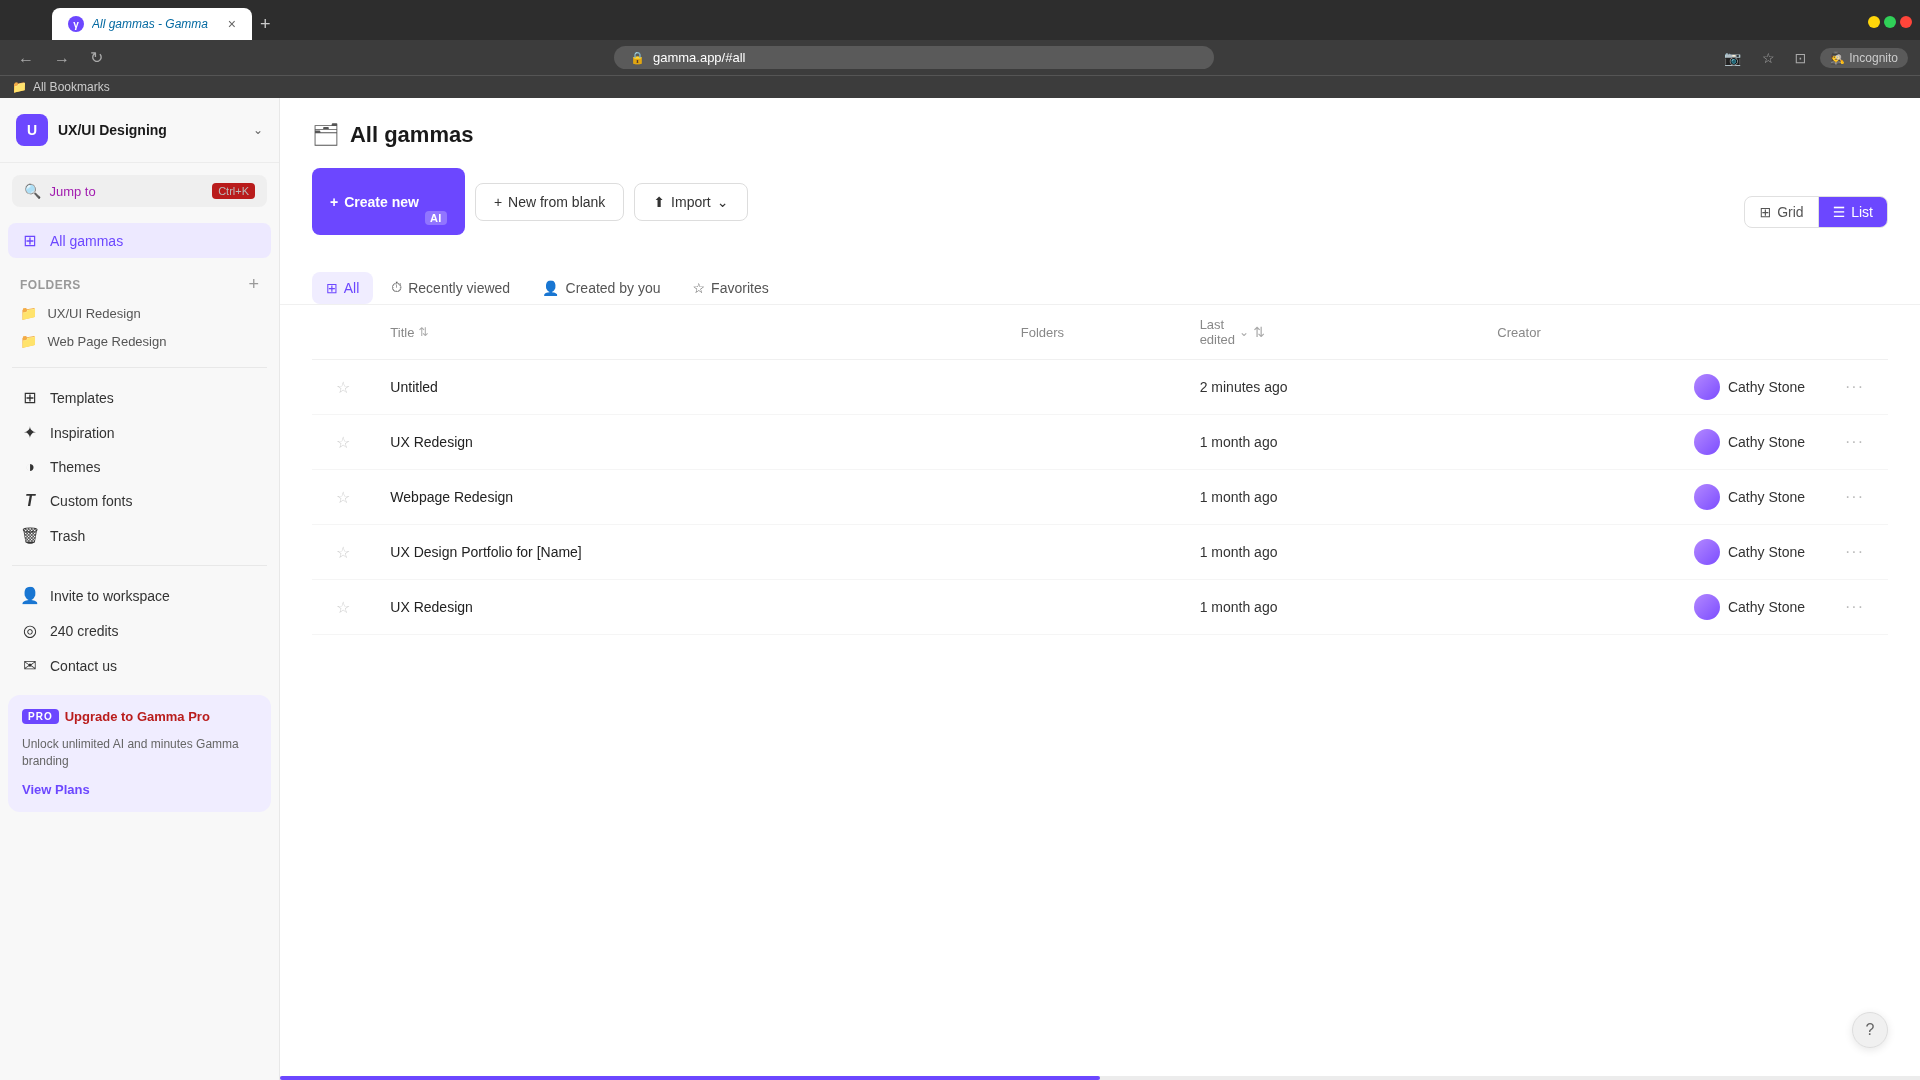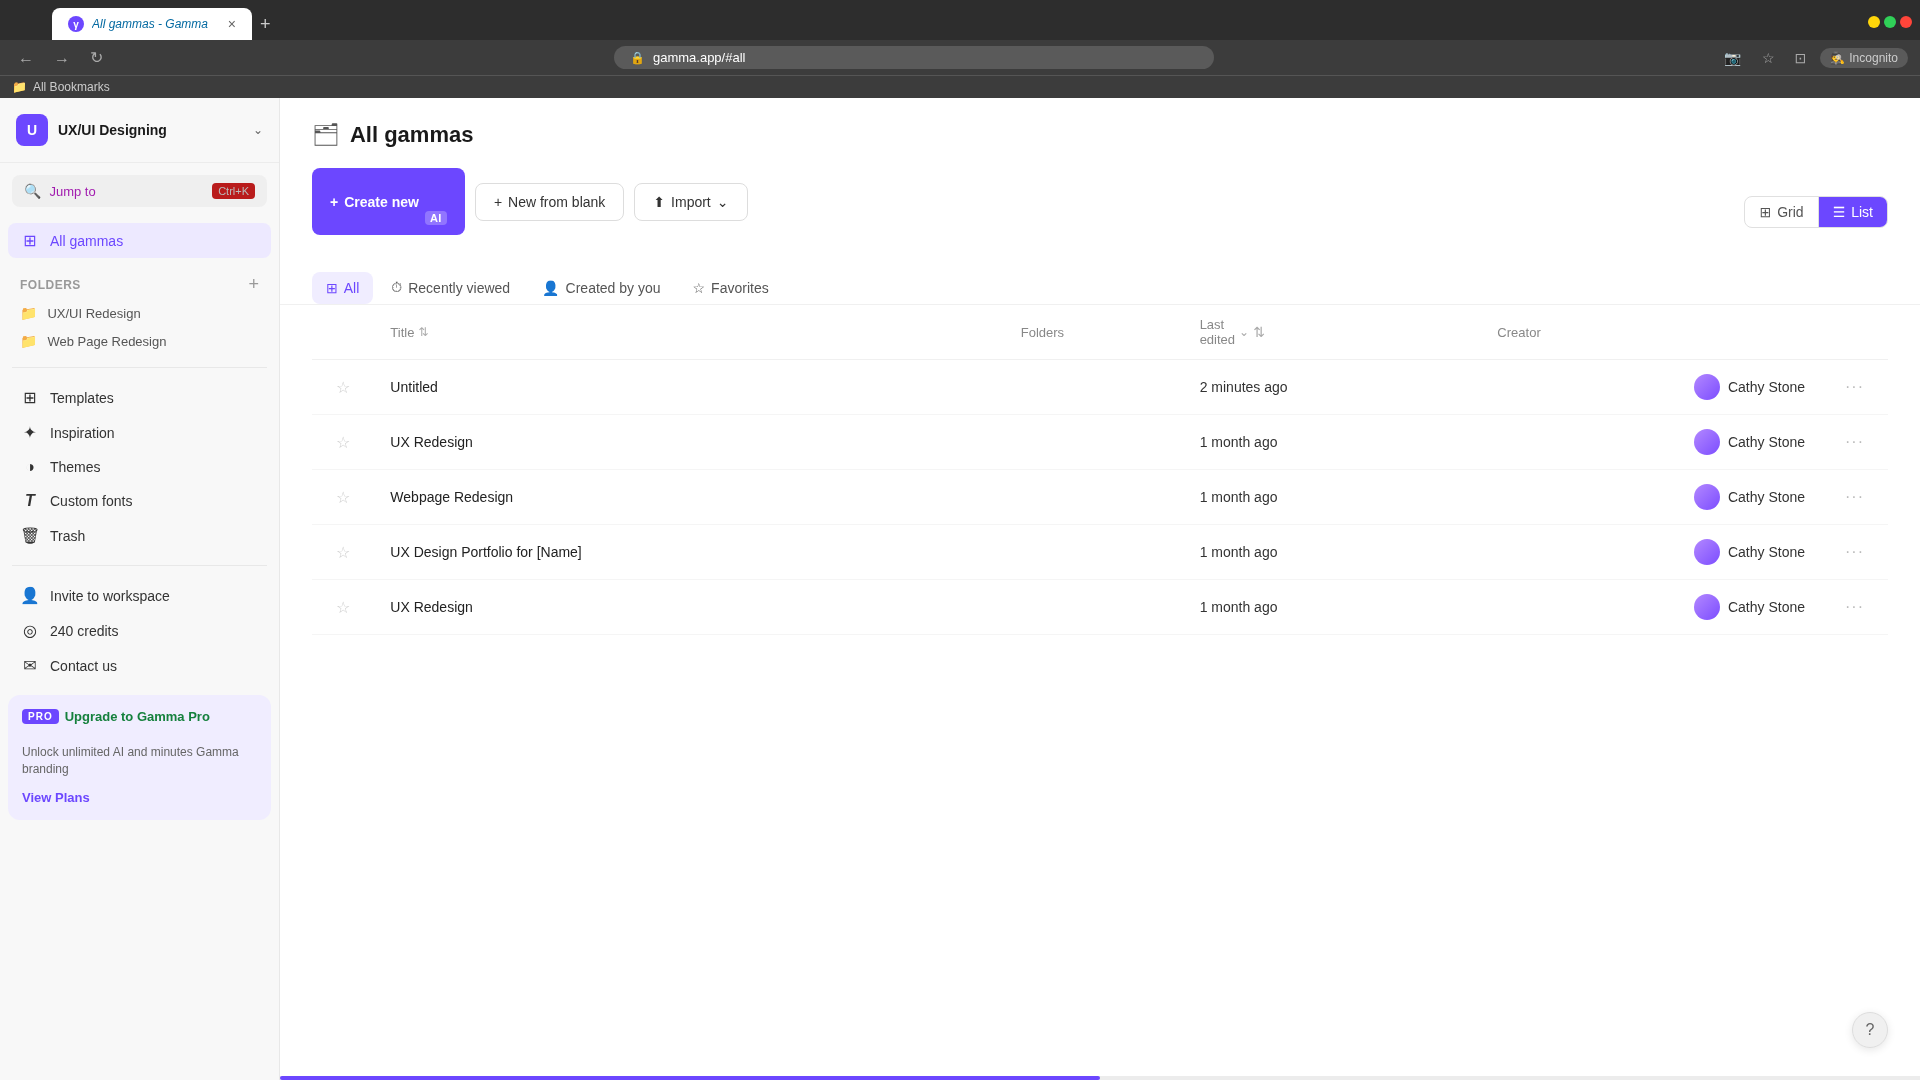--- a/index.html
+++ b/index.html
@@ -54,23 +54,23 @@
     .sidebar-section { padding: 8px 8px 4px; }
     .section-header { display: flex; align-items: center; justify-content: space-between; padding: 4px 12px 4px; }
     .section-title { font-size: 12px; color: #999; font-weight: 600; text-transform: uppercase; letter-spacing: 0.5px; }
     .section-add { background: none; border: none; color: #999; font-size: 18px; cursor: pointer; }
 
     .folder-item { display: flex; align-items: center; gap: 10px; padding: 6px 12px; border-radius: 8px; cursor: pointer; font-size: 13px; color: #555; }
     .folder-icon { font-size: 14px; color: #888; }
 
     .sidebar-divider { height: 1px; background: #e8e8e8; margin: 8px 12px; }
     .upgrade-box { background: #f0edff; border-radius: 12px; padding: 14px; margin: 8px; }
-    .upgrade-badge { display: flex; align-items: center; gap: 6px; margin-bottom: 20px; }
+    .upgrade-badge { display: flex; align-items: center; gap: 6px; margin-bottom: 12px; }
     .pro-badge { background: #6c47ff; color: white; font-size: 10px; font-weight: 700; padding: 2px 6px; border-radius: 4px; letter-spacing: 1px; }
-    .upgrade-title { font-size: 13px; font-weight: 600; color: #15803d; }
+    .upgrade-title { font-size: 13px; font-weight: 600; color: #b91c1c; }
     .upgrade-desc { font-size: 12px; color: #666; margin-bottom: 10px; line-height: 1.4; }
     .view-plans-link { font-size: 13px; color: #6c47ff; font-weight: 600; cursor: pointer; text-decoration: none; }
 
     
     .main-content { flex: 1; display: flex; flex-direction: column; overflow: hidden; background: #fff; }
 
     .content-header { padding: 24px 32px 0; border-bottom: 1px solid #f0f0f0; }
     .page-title-row { display: flex; align-items: center; gap: 10px; margin-bottom: 20px; }
     .page-title-icon { font-size: 22px; color: #555; }
     .page-title { font-size: 22px; font-weight: 700; color: #1a1a1a; }

